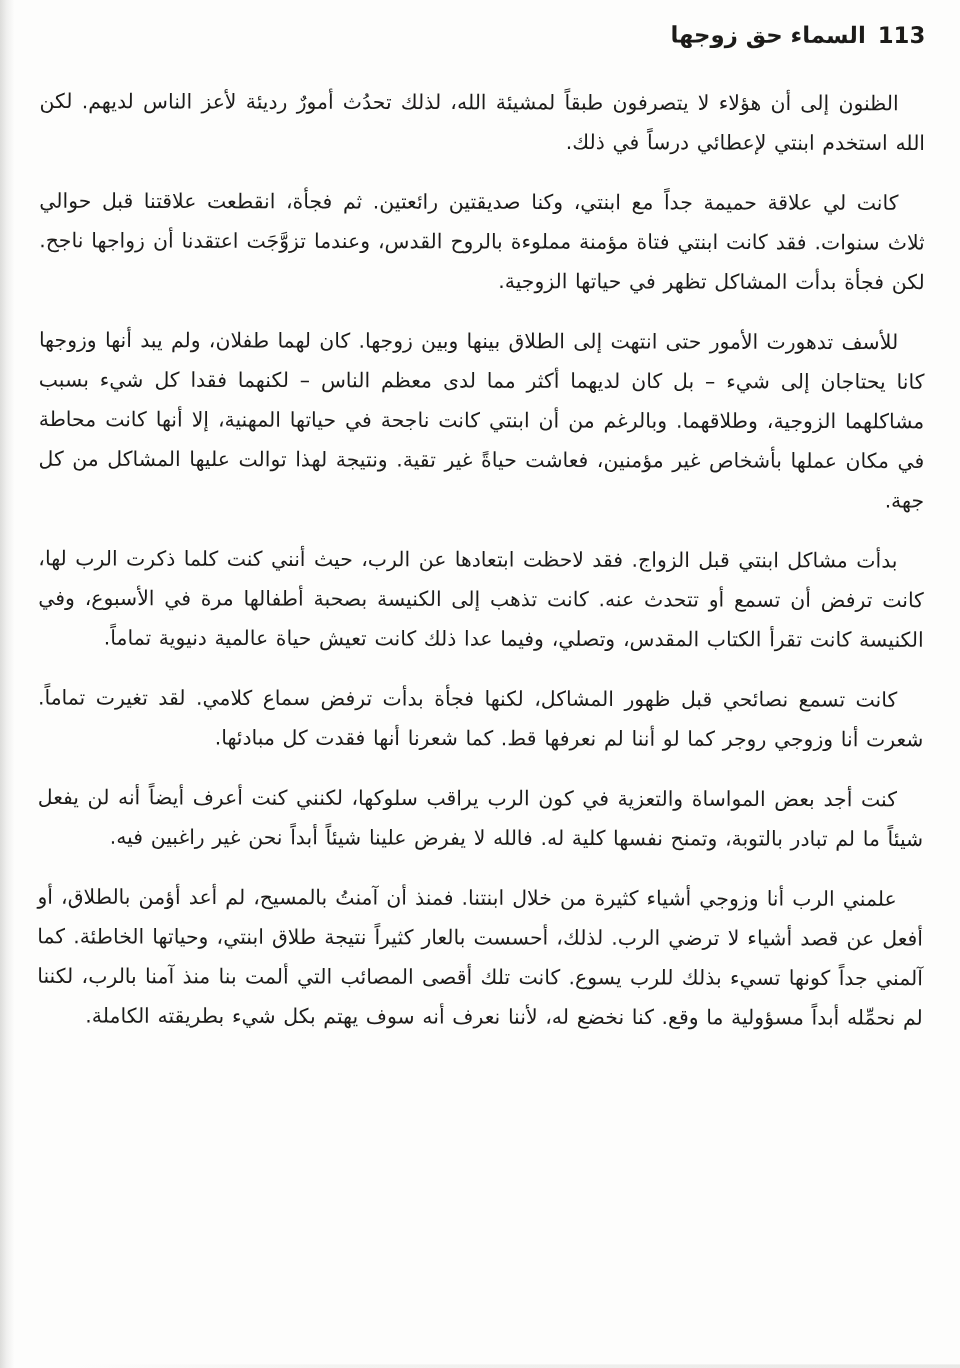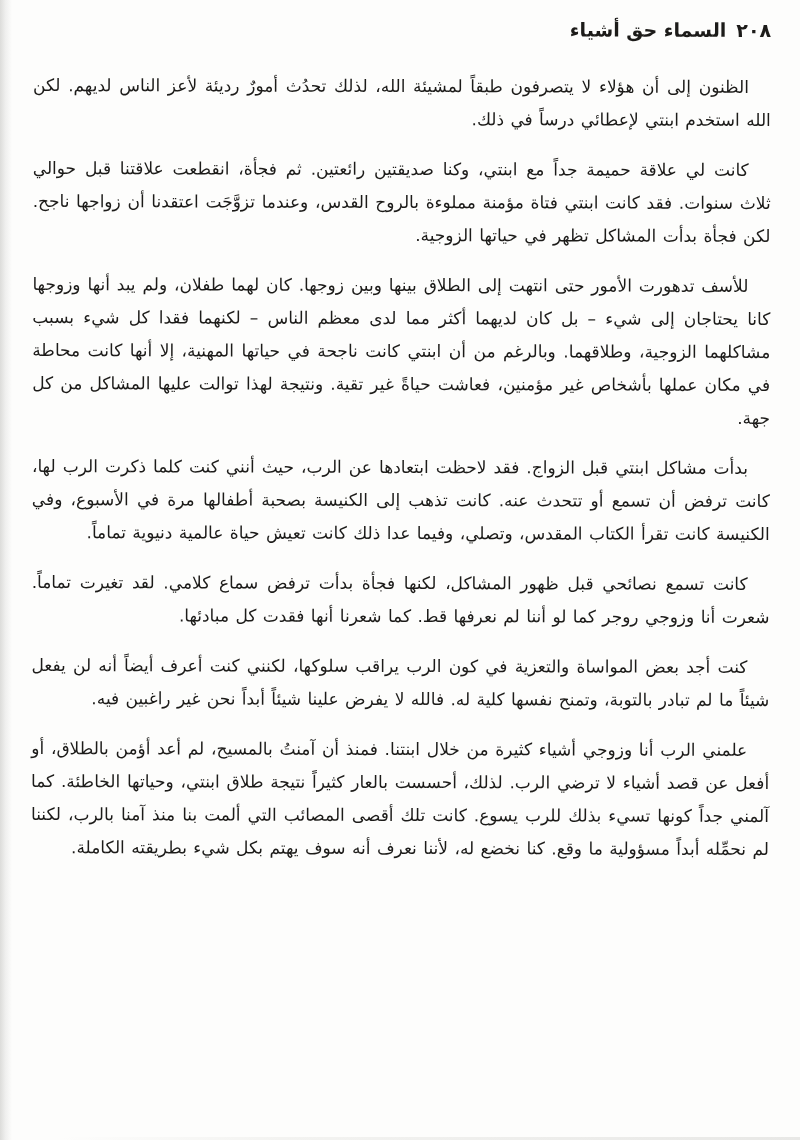--- a/index.html
+++ b/index.html
@@ -61,21 +61,21 @@
 </head>
 <body>
 
 <div class="page">
   <div class="gutter-shadow"></div>
   <div class="bottom-edge"></div>
 
   <div class="content">
 
     <div class="running-head">
-      <span class="page-no">٢٠٨</span><span class="book-title">السماء حق أشياء</span>
+      <span class="page-no">113</span><span class="book-title">السماء حق زوجها</span>
     </div>
 
     <div class="body-text">
       <p>الظنون إلى أن هؤلاء لا يتصرفون طبقاً لمشيئة الله، لذلك تحدُث أمورٌ رديئة لأعز الناس لديهم. لكن الله استخدم ابنتي لإعطائي درساً في ذلك.</p>
       <p>كانت لي علاقة حميمة جداً مع ابنتي، وكنا صديقتين رائعتين. ثم فجأة، انقطعت علاقتنا قبل حوالي ثلاث سنوات. فقد كانت ابنتي فتاة مؤمنة مملوءة بالروح القدس، وعندما تزوَّجَت اعتقدنا أن زواجها ناجح. لكن فجأة بدأت المشاكل تظهر في حياتها الزوجية.</p>
       <p>للأسف تدهورت الأمور حتى انتهت إلى الطلاق بينها وبين زوجها. كان لهما طفلان، ولم يبد أنها وزوجها كانا يحتاجان إلى شيء – بل كان لديهما أكثر مما لدى معظم الناس – لكنهما فقدا كل شيء بسبب مشاكلهما الزوجية، وطلاقهما. وبالرغم من أن ابنتي كانت ناجحة في حياتها المهنية، إلا أنها كانت محاطة في مكان عملها بأشخاص غير مؤمنين، فعاشت حياةً غير تقية. ونتيجة لهذا توالت عليها المشاكل من كل جهة.</p>
       <p>بدأت مشاكل ابنتي قبل الزواج. فقد لاحظت ابتعادها عن الرب، حيث أنني كنت كلما ذكرت الرب لها، كانت ترفض أن تسمع أو تتحدث عنه. كانت تذهب إلى الكنيسة بصحبة أطفالها مرة في الأسبوع، وفي الكنيسة كانت تقرأ الكتاب المقدس، وتصلي، وفيما عدا ذلك كانت تعيش حياة عالمية دنيوية تماماً.</p>
       <p>كانت تسمع نصائحي قبل ظهور المشاكل، لكنها فجأة بدأت ترفض سماع كلامي. لقد تغيرت تماماً. شعرت أنا وزوجي روجر كما لو أننا لم نعرفها قط. كما شعرنا أنها فقدت كل مبادئها.</p>
       <p>كنت أجد بعض المواساة والتعزية في كون الرب يراقب سلوكها، لكنني كنت أعرف أيضاً أنه لن يفعل شيئاً ما لم تبادر بالتوبة، وتمنح نفسها كلية له. فالله لا يفرض علينا شيئاً أبداً نحن غير راغبين فيه.</p>
       <p>علمني الرب أنا وزوجي أشياء كثيرة من خلال ابنتنا. فمنذ أن آمنتُ بالمسيح، لم أعد أؤمن بالطلاق، أو أفعل عن قصد أشياء لا ترضي الرب. لذلك، أحسست بالعار كثيراً نتيجة طلاق ابنتي، وحياتها الخاطئة. كما آلمني جداً كونها تسيء بذلك للرب يسوع. كانت تلك أقصى المصائب التي ألمت بنا منذ آمنا بالرب، لكننا لم نحمِّله أبداً مسؤولية ما وقع. كنا نخضع له، لأننا نعرف أنه سوف يهتم بكل شيء بطريقته الكاملة.</p>

